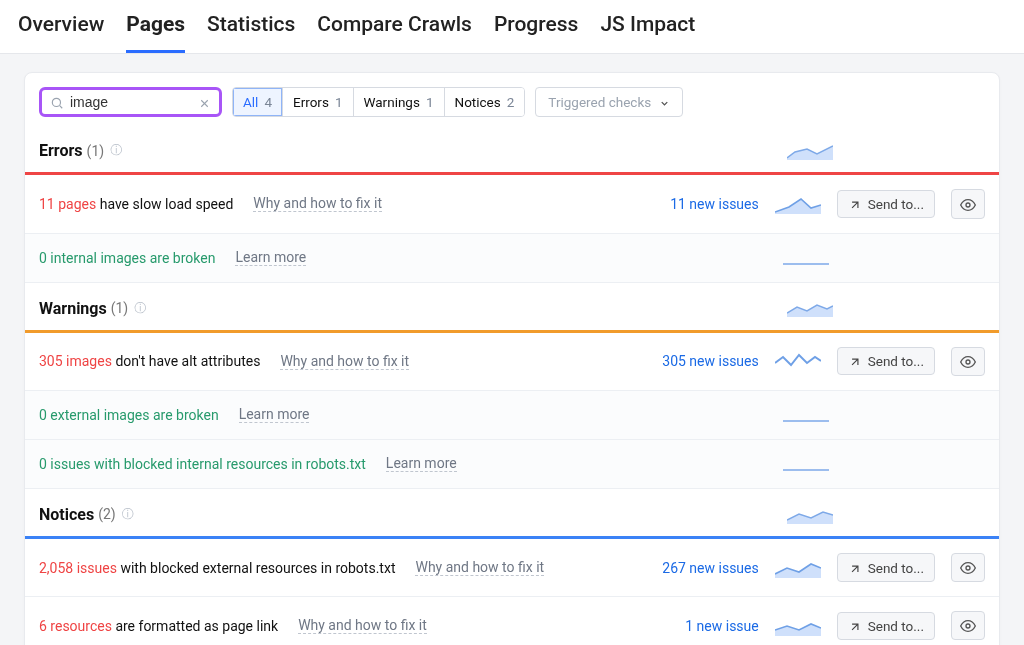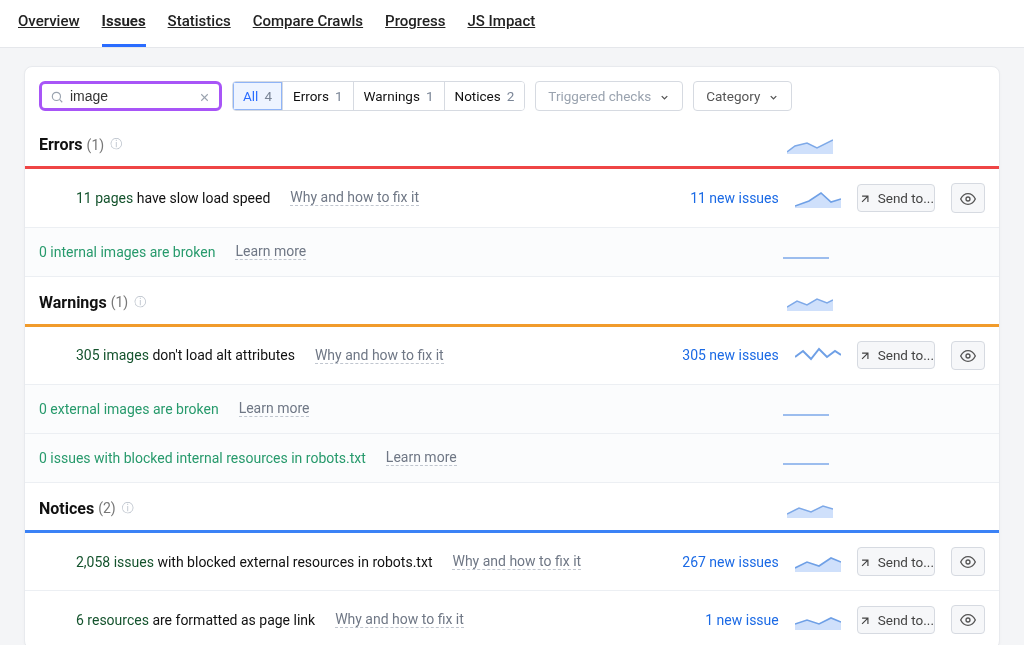--- a/index.html
+++ b/index.html
@@ -1,18 +1,18 @@
 <!DOCTYPE html>
 <html><head>
 <meta charset="utf-8">
 <style>
   * { box-sizing: border-box; margin: 0; padding: 0; }
   body { font-family: -apple-system, BlinkMacSystemFont, "Segoe UI", Roboto, Helvetica, Arial, sans-serif; background: #f4f5f7; color: #111; font-size: 14px; }
   .topnav { background: #fff; border-bottom: 1px solid #e5e7eb; padding: 0 18px; display: flex; gap: 22px; }
-  .topnav .tab { padding: 12px 0 14px 0; font-size: 15px; font-weight: 500; color: #222; cursor: pointer; border-bottom: 3px solid transparent; text-decoration: underline; }
+  .topnav .tab { padding: 12px 0 14px 0; font-size: 21px; font-weight: 500; color: #222; cursor: pointer; border-bottom: 3px solid transparent; }
   .topnav .tab.active { border-bottom-color: #2a6cff; font-weight: 700; }
   .card { margin: 18px 24px; background: #fff; border: 1px solid #e8eaee; border-radius: 8px; box-shadow: 0 1px 3px rgba(0,0,0,.03); overflow: hidden; }
   .toolbar { display: flex; align-items: center; gap: 10px; padding: 14px 14px 8px 14px; }
   .search-wrap { display: flex; align-items: center; border: 3px solid #a855f7; border-radius: 6px; padding: 4px 8px; width: 183px; background:#fff; }
   .search-wrap .sicon { color: #9aa3af; margin-right:6px; }
   .search-wrap input { border: none; outline: none; font-size: 14px; width: 120px; color:#333; }
   .search-wrap .xicon { color:#9aa3af; cursor:pointer; margin-left:auto; }
   .seg { display: flex; border: 1px solid #d6dae1; border-radius: 4px; overflow: hidden; }
   .seg .segbtn { padding: 6px 10px; font-size: 13.5px; border-right: 1px solid #d6dae1; cursor: pointer; display:flex; gap:6px; align-items:center; background:#fff; }
   .seg .segbtn:last-child { border-right:none; }
@@ -26,36 +26,36 @@
   .section-head .title { font-size:16px; font-weight:700; }
   .section-head .cnt { color:#777; font-weight:400; margin-left:4px; }
   .section-head .info { color:#b8bfc9; margin-left:6px; font-size:12px; }
   .bar-red, .bar-orange, .bar-blue { height:3px; width:100%; }
   .bar-red { background:#ef4545; }
   .bar-orange { background:#f19b2b; }
   .bar-blue { background:#3b82f6; }
   .row { display:flex; align-items:center; padding: 14px 14px; border-bottom:1px solid #eceff3; gap:16px; }
   .row:last-child { border-bottom:none; }
   .row.zero { background:#fbfcfd; }
-  .row .linktext { color:#14532d; cursor:pointer;margin-left:37px; }
+  .row .linktext { color:#ef4444; cursor:pointer; }
   .row .greentext { color:#279a6c; }
   .row .learn { color:#6f7785; border-bottom:1px dashed #c0c6cf; cursor:pointer; }
   .row .grow { flex:1; display:flex; align-items:center; gap:20px; flex-wrap:wrap; }
   .row .newissues { color:#1b6ae5; cursor:pointer; white-space:nowrap; min-width:110px; text-align:right; }
-  .btn { display:flex; align-items:center; gap:6px; border:1px solid #d6dae1; background:#f6f7f9; border-radius:4px; padding:5px 0; cursor:pointer; font-size:13.5px; color:#444; }
+  .btn { display:flex; align-items:center; gap:6px; border:1px solid #d6dae1; background:#f6f7f9; border-radius:4px; padding:5px 10px; cursor:pointer; font-size:13.5px; color:#444; }
   .iconbtn { border:1px solid #d6dae1; background:#f6f7f9; border-radius:4px; padding:5px 8px; cursor:pointer; color:#555; }
   .section-head .sparkarea{ margin-left:auto; margin-right:152px; }
   svg { display:inline-block; vertical-align:middle; }
 </style>
 </head>
 <body>
 
 <div class="topnav">
   <div class="tab">Overview</div>
-  <div class="tab active">Issues</div>
+  <div class="tab active">Pages</div>
   <div class="tab">Statistics</div>
   <div class="tab">Compare Crawls</div>
   <div class="tab">Progress</div>
   <div class="tab">JS Impact</div>
 </div>
 
 <div class="card">
 
   <div class="toolbar">
     <div class="search-wrap">
@@ -95,28 +95,20 @@
 
     <div class="ddn muted">
       <span>Triggered checks</span>
       <span class="chev">
         <svg width="11" height="11" viewBox="0 0 24 24" fill="none" stroke="currentColor" stroke-width="3">
             <polyline points="6 9 12 15 18 9"></polyline>
           </svg>
       </span>
     </div>
 
-    <div class="ddn">
-      <span>Category</span>
-      <span class="chev">
-        <svg width="11" height="11" viewBox="0 0 24 24" fill="none" stroke="currentColor" stroke-width="3">
-            <polyline points="6 9 12 15 18 9"></polyline>
-          </svg>
-      </span>
-    </div>
   </div>
 
   <div class="section-head">
     <span class="title">Errors</span>
     <span class="cnt">(1)</span>
     <span class="info">ⓘ</span>
     <div class="sparkarea">
       <svg width="46" height="18">
           <polygon points="0,16 8,10 20,7 30,12 46,4 46,18 0,18" fill="#cfe0fb"></polygon>
           <polyline points="0,16 8,10 20,7 30,12 46,4" fill="none" stroke="#7ea9e8" stroke-width="1.5"></polyline>
@@ -174,21 +166,21 @@
           <polyline points="0,14 10,8 20,12 30,6 40,10 46,7" fill="none" stroke="#7ea9e8" stroke-width="1.5"></polyline>
         </svg>
     </div>
   </div>
   <div class="bar-orange"></div>
 
   <div class="row">
     <div class="grow">
       <span>
         <span class="linktext">305 images</span>
-        <span>don't load alt attributes</span>
+        <span>don't have alt attributes</span>
       </span>
       <span class="learn">Why and how to fix it</span>
     </div>
     <span class="newissues">305 new issues</span>
     <span><svg width="46" height="20">
           <polyline points="0,12 8,6 16,14 24,4 32,12 40,6 46,10" fill="none" stroke="#6fa0e6" stroke-width="2"></polyline>
         </svg></span>
     <div class="btn">
       <span><svg width="14" height="14" viewBox="0 0 24 24" fill="none" stroke="currentColor" stroke-width="2">
             <path d="M7 17l10-10M7 7h10v10"></path>

